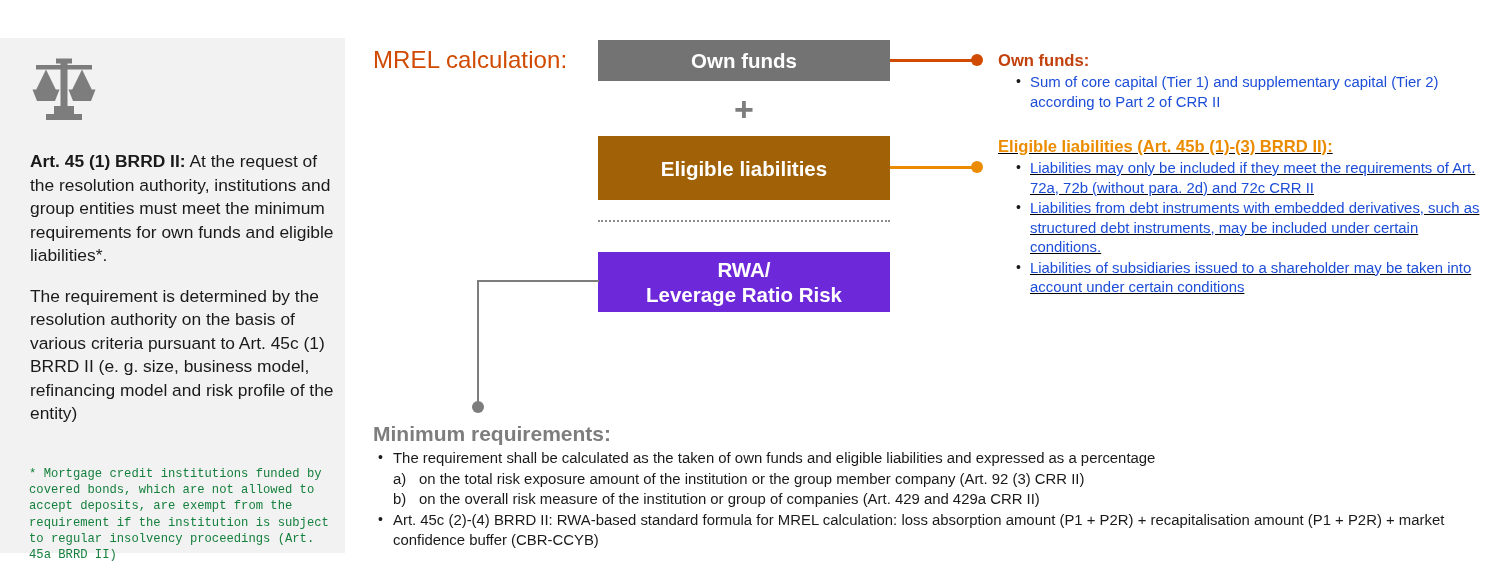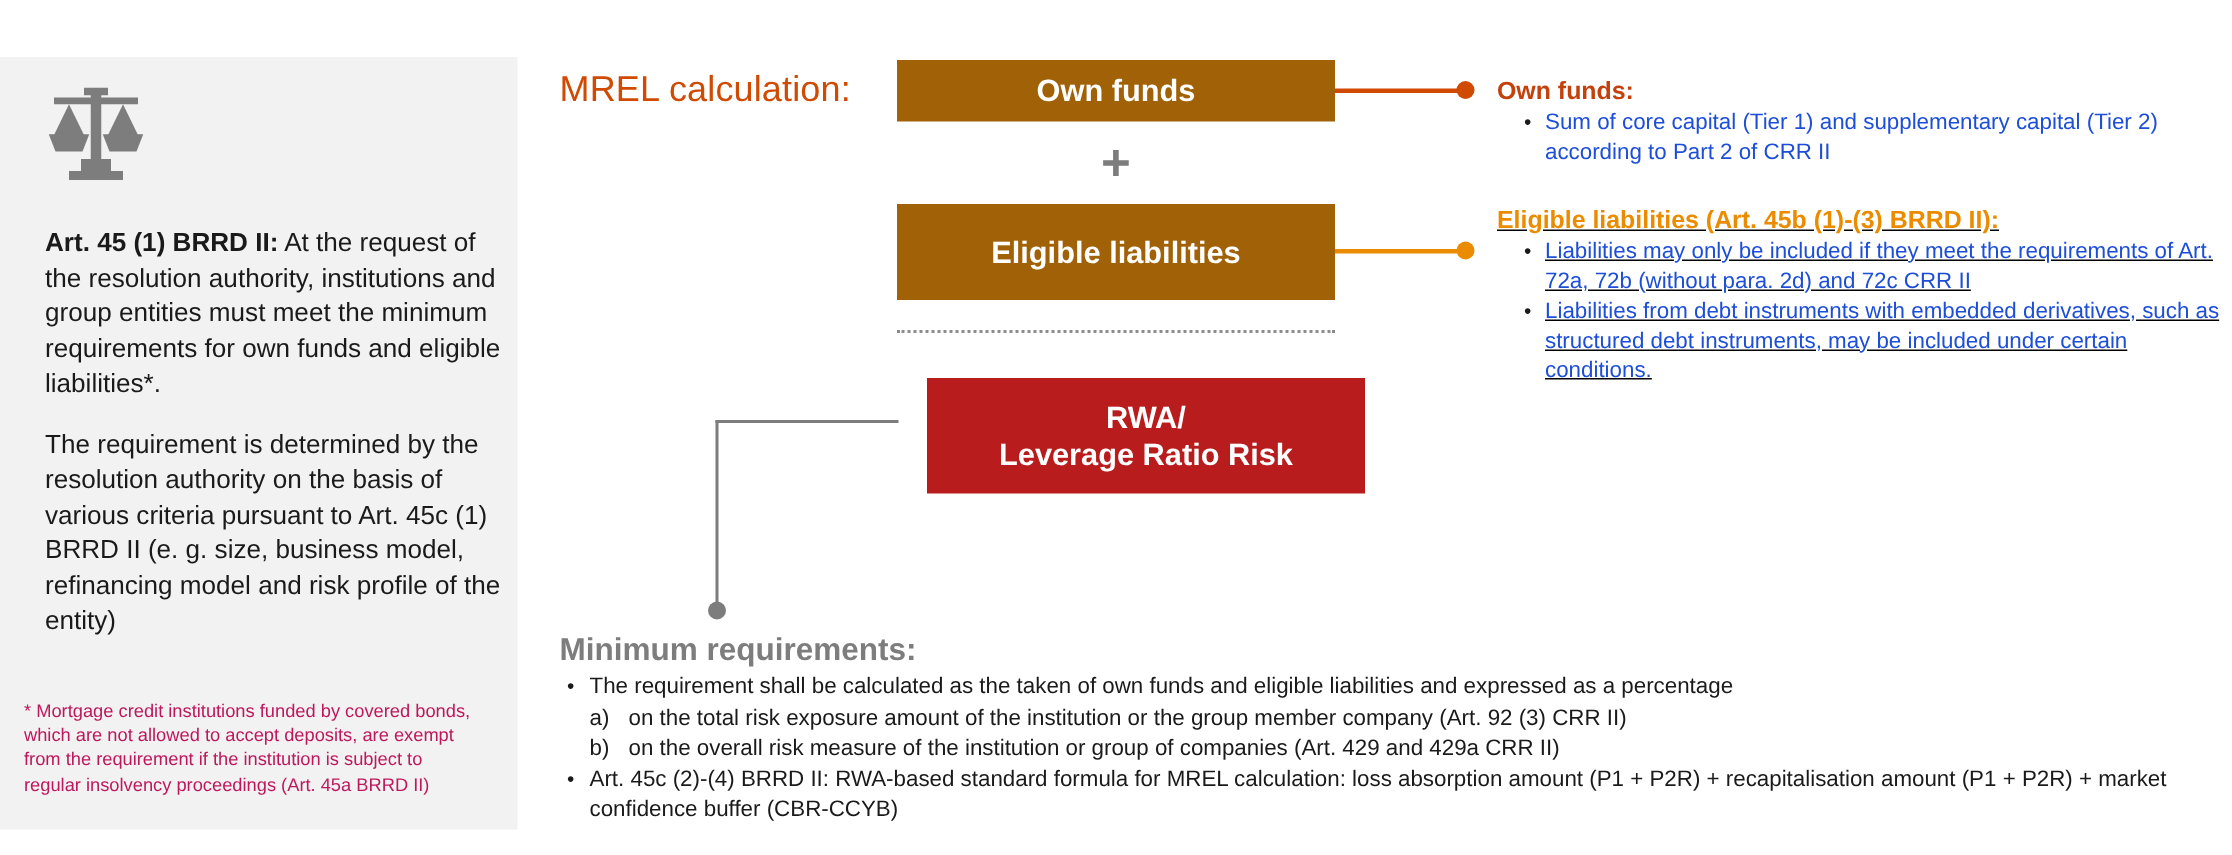--- a/index.html
+++ b/index.html
@@ -19,39 +19,39 @@
   .scales-icon{
     position:absolute;left:28px;top:18px;width:72px;height:68px;
   }
   .legal-text{
     position:absolute;left:30px;top:112px;width:305px;
     font-size:17.4px;line-height:23.5px;color:#1a1a1a;
   }
   .legal-text p{margin:0 0 17px 0;}
   .legal-text b{font-weight:bold;}
   .footnote{
-    position:absolute;left:16px;top:428px;width:300px;
-    font-size:12.2px;line-height:16.2px;color:#be185d;
+    position:absolute;left:29px;top:428px;width:300px;
+    font-size:12.2px;line-height:16.2px;color:#15803d;font-family:Liberation Mono, monospace;
   }
 
   
   .mrel-label{
     position:absolute;left:373px;top:46px;
     font-size:24px;font-weight:normal;color:#D04A02;
     letter-spacing:.1px;white-space:nowrap;
   }
   .blk{
     position:absolute;left:598px;width:292px;
     display:flex;align-items:center;justify-content:center;
     color:#ffffff;font-weight:bold;font-size:20.5px;
     text-align:center;line-height:25px;
   }
-  .blk-own{top:40px;height:41px;background:#a16207;}
+  .blk-own{top:40px;height:41px;background:#737373;}
   .blk-elig{top:136px;height:64px;background:#a16207;}
-  .blk-rwa{top:252px;height:77px;background:#b91c1c;margin-left:20px;}
+  .blk-rwa{top:252px;height:60px;background:#6d28d9;}
 
   .plus-sign{
     position:absolute;left:598px;top:92px;width:292px;
     text-align:center;color:#7D7D7D;
     font-size:34px;font-weight:bold;line-height:34px;
   }
   .divider-dotted{
     position:absolute;left:598px;top:220px;width:292px;height:0;
     border-top:2px dotted #8d8d8d;
   }
@@ -185,20 +185,21 @@
       <ul class="bul-list">
         <li>Sum of core capital (Tier 1) and supplementary capital (Tier 2) according to Part 2 of CRR II</li>
       </ul>
     </div>
 
     <div class="grp-elig">
       <div class="grp-head c-elig">Eligible liabilities (Art. 45b (1)-(3) BRRD II):</div>
       <ul class="bul-list">
         <li>Liabilities may only be included if they meet the requirements of Art. 72a, 72b (without para. 2d) and 72c CRR II</li>
         <li>Liabilities from debt instruments with embedded derivatives, such as structured debt instruments, may be included under certain conditions.</li>
+        <li>Liabilities of subsidiaries issued to a shareholder may be taken into account under certain conditions</li>
       </ul>
     </div>
   </div>
 
   <div class="bottom-sec">
     <div class="bottom-head">Minimum requirements:</div>
     <ul class="bot-list">
       <li>
         <span>The requirement shall be calculated as the taken of own funds and eligible liabilities and expressed as a percentage</span>
         <ul class="sub-list">

